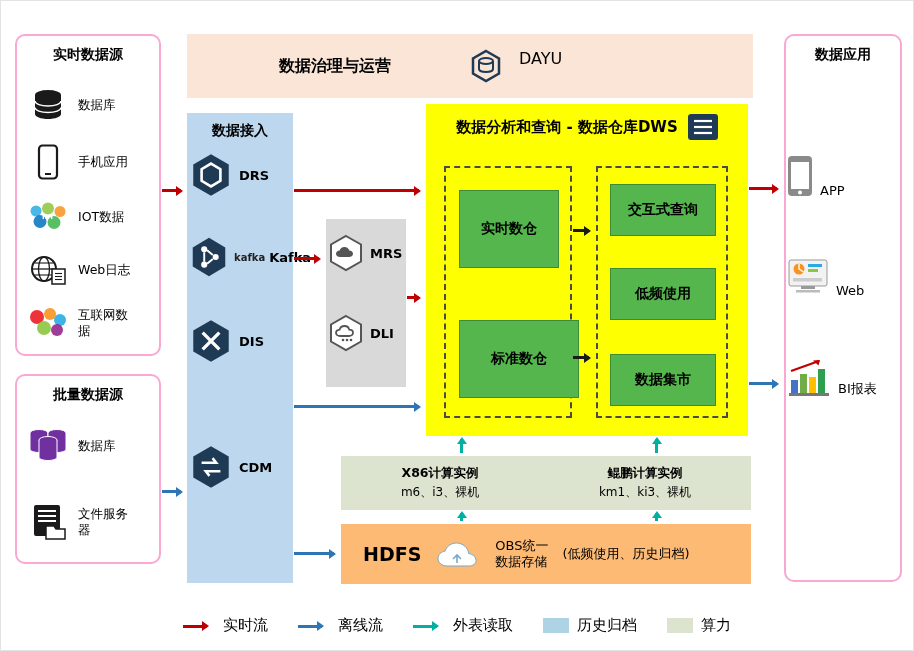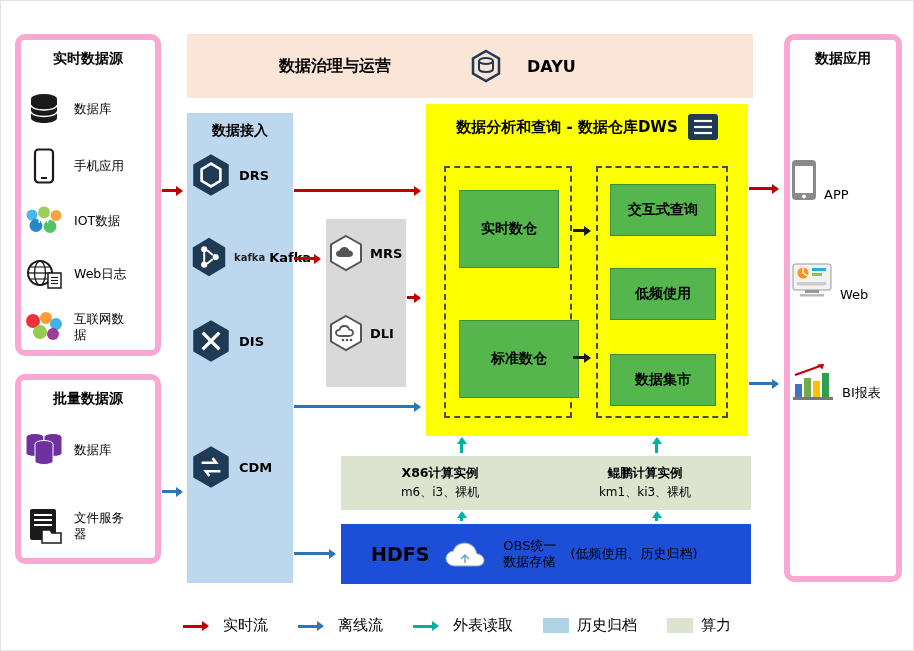--- a/index.html
+++ b/index.html
@@ -1,29 +1,29 @@
 <!DOCTYPE html>
 <html><head>
 <meta charset="utf-8">
 <style>
   *{margin:0;padding:0;box-sizing:border-box}
   body{font-family:"DejaVu Sans","Liberation Sans",sans-serif;background:#fff;color:#000}
   #canvas{position:relative;width:914px;height:651px;background:#ffffff;border:1px solid #e3e3e3;overflow:hidden}
 
   
-  .panel{position:absolute;border:6px solid #f9a8d4;border-radius:10px;background:#fff}
+  .panel{position:absolute;border:2px solid #f9a8d4;border-radius:10px;background:#fff}
   .panel-title{position:absolute;left:0;right:0;top:10px;text-align:center;font-weight:bold;font-size:14px}
-  .src-row{position:absolute;left:0;right:0;display:flex;align-items:center;gap:9px;padding-left:2px}
+  .src-row{position:absolute;left:8px;right:0;display:flex;align-items:center;gap:9px;padding-left:2px}
   .src-icon{flex:0 0 42px;display:flex;justify-content:center}
   .src-label{font-size:12.5px;line-height:1.25}
 
   
   .banner{position:absolute;left:186px;top:33px;width:566px;height:64px;background:#fbe5d6;display:flex;align-items:center;gap:78px;padding-left:92px}
   .banner-title{font-weight:bold;font-size:16px}
-  .dayu{display:flex;align-items:center;gap:24px;font-weight:bold;font-size:16px}
+  .dayu{display:flex;align-items:flex-start;gap:16px;font-weight:normal;font-size:16px}
 
   
   .ingestion{position:absolute;left:186px;top:112px;width:106px;height:470px;background:#bdd7ee}
   .svc{position:absolute;left:0;width:106px;display:flex;align-items:center;gap:4px}
   .svc-label{font-weight:bold;font-size:13px}
   .kafka-row{display:flex;align-items:center;gap:3px}
   .kafka-word{font-weight:bold;font-size:10px;color:#222}
 
   
   .midbox{position:absolute;left:325px;top:218px;width:80px;height:168px;background:#d9d9d9}
@@ -33,21 +33,21 @@
   .dws-head{display:flex;align-items:center;justify-content:center;gap:10px;padding-top:10px}
   .dws-title{font-weight:bold;font-size:15px}
   .dashed{position:absolute;border:2px dashed #4a4a4a}
   .gbox{position:absolute;background:#55b64d;border:1px solid #3d8c38;display:flex;align-items:center;justify-content:center;font-weight:bold;font-size:14px;text-align:center}
 
   
   .compute{position:absolute;left:340px;top:455px;width:410px;height:54px;background:#dce3cf;display:flex;align-items:center;justify-content:space-around}
   .comp-group{text-align:center}
   .comp-title{font-weight:bold;font-size:12.5px}
   .comp-sub{font-size:12px;margin-top:2px}
-  .storage{position:absolute;left:340px;top:523px;width:410px;height:60px;background:#1d4ed8;display:flex;align-items:center;gap:14px;padding-left:30px}
+  .storage{position:absolute;left:340px;top:523px;width:410px;height:60px;background:#fdba74;display:flex;align-items:center;gap:14px;padding-left:22px}
   .hdfs-label{font-weight:bold;font-size:19px}
   .obs-col{font-weight:normal;font-size:13px;line-height:1.2}
   .obs-note{font-size:13px}
 
   
   .app-item{position:absolute;left:0;right:0;display:flex;flex-direction:row;align-items:flex-end;gap:6px}
   .app-label{font-size:13px}
 
   
   .h{position:absolute;height:0;border-top:3px solid var(--c)}

